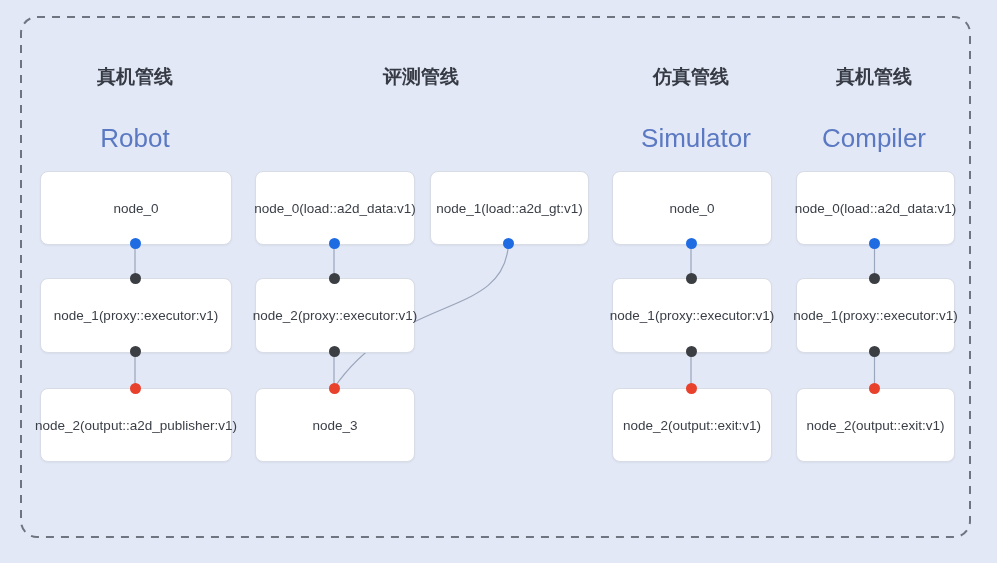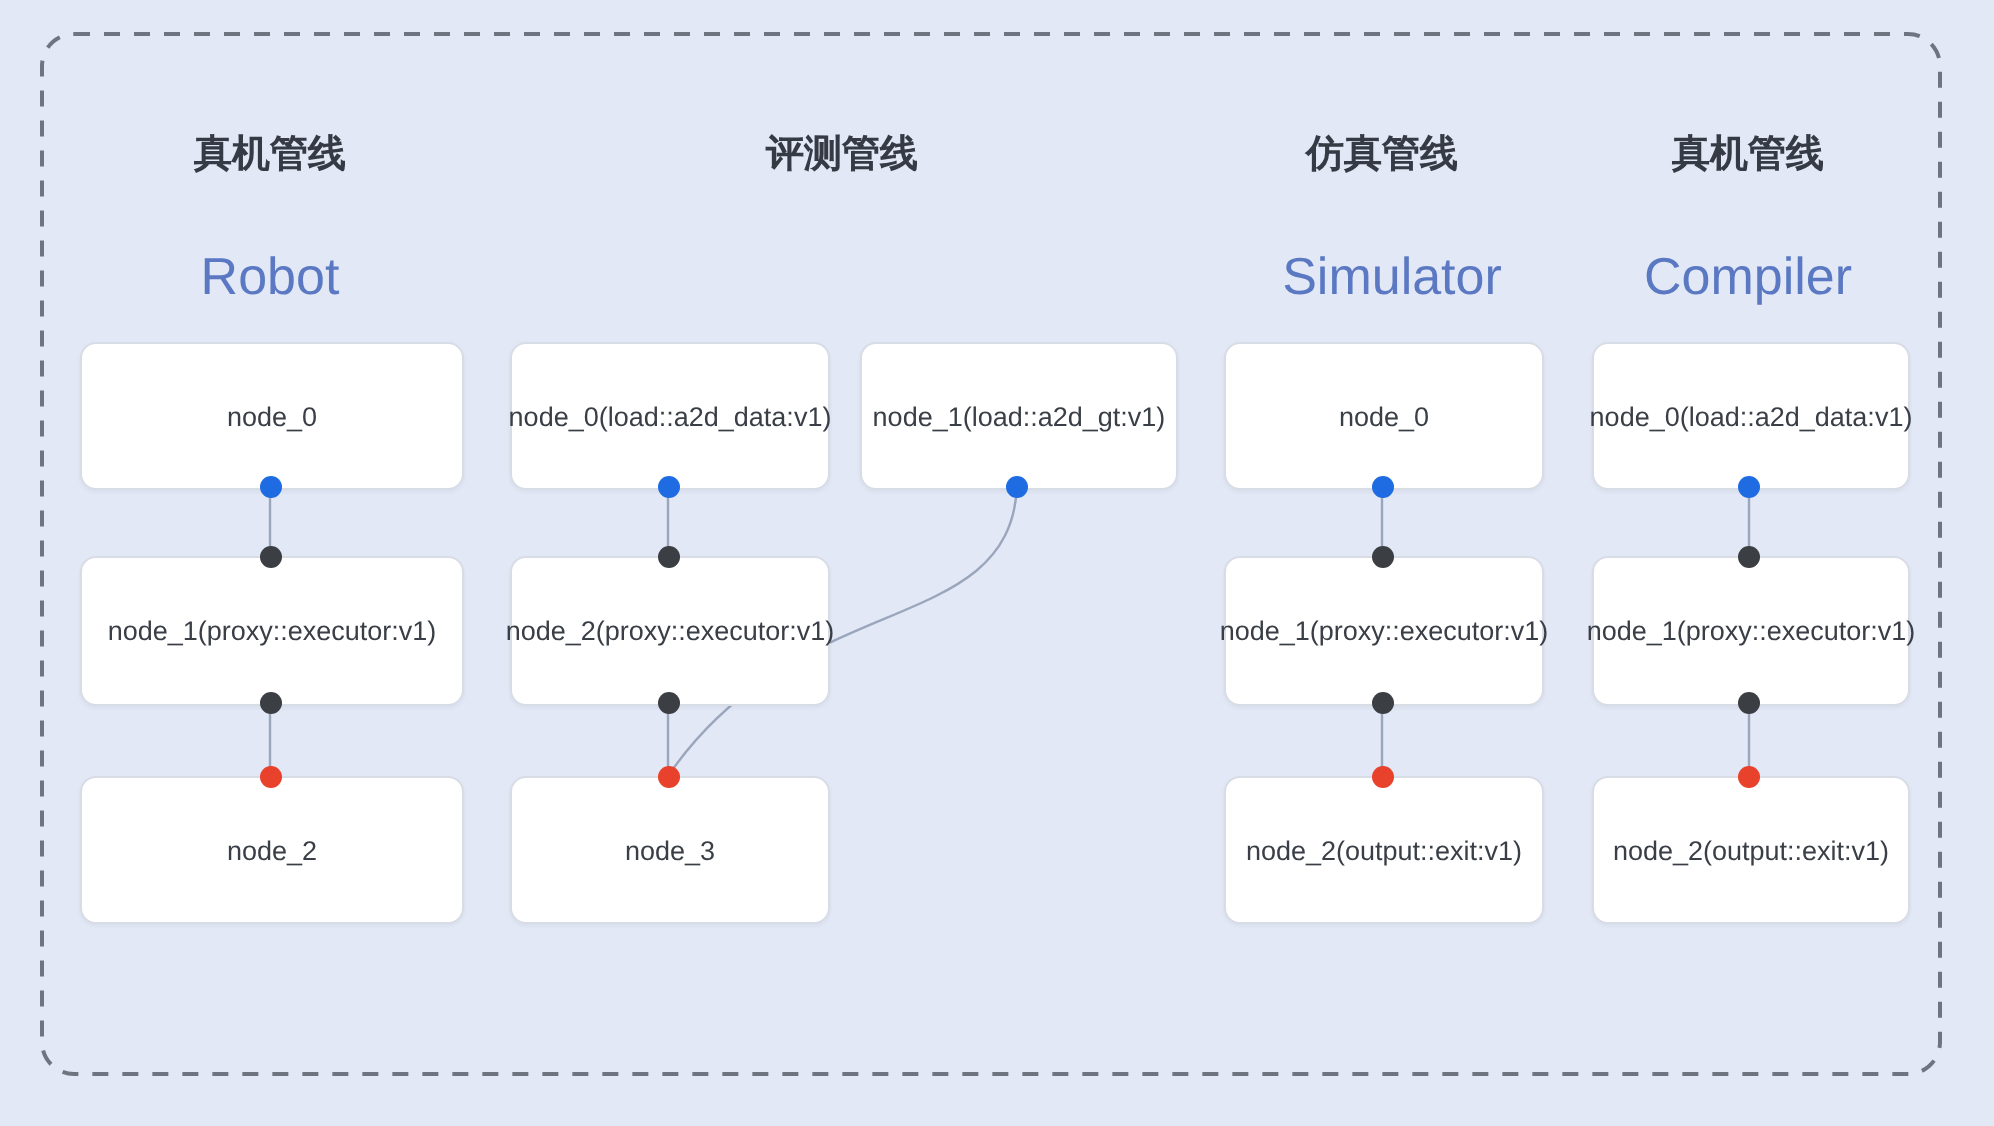--- a/index.html
+++ b/index.html
@@ -68,20 +68,21 @@
 
   <div class="node" style="left:40px;top:171px;width:190px;height:72px">
     <span class="nline">node_0</span>
   </div>
   <div class="node" style="left:40px;top:278px;width:190px;height:73px">
     <span class="nline">node_1</span>
     <span class="nline">(proxy::executor:v1)</span>
   </div>
   <div class="node" style="left:40px;top:388px;width:190px;height:72px">
     <span class="nline">node_2</span>
+    <span class="nline">(output::a2d_publisher:v1)</span>
   </div>
 
   <div class="node" style="left:255px;top:171px;width:158px;height:72px">
     <span class="nline">node_0</span>
     <span class="nline">(load::a2d_data:v1)</span>
   </div>
   <div class="node" style="left:430px;top:171px;width:157px;height:72px">
     <span class="nline">node_1</span>
     <span class="nline">(load::a2d_gt:v1)</span>
   </div>

